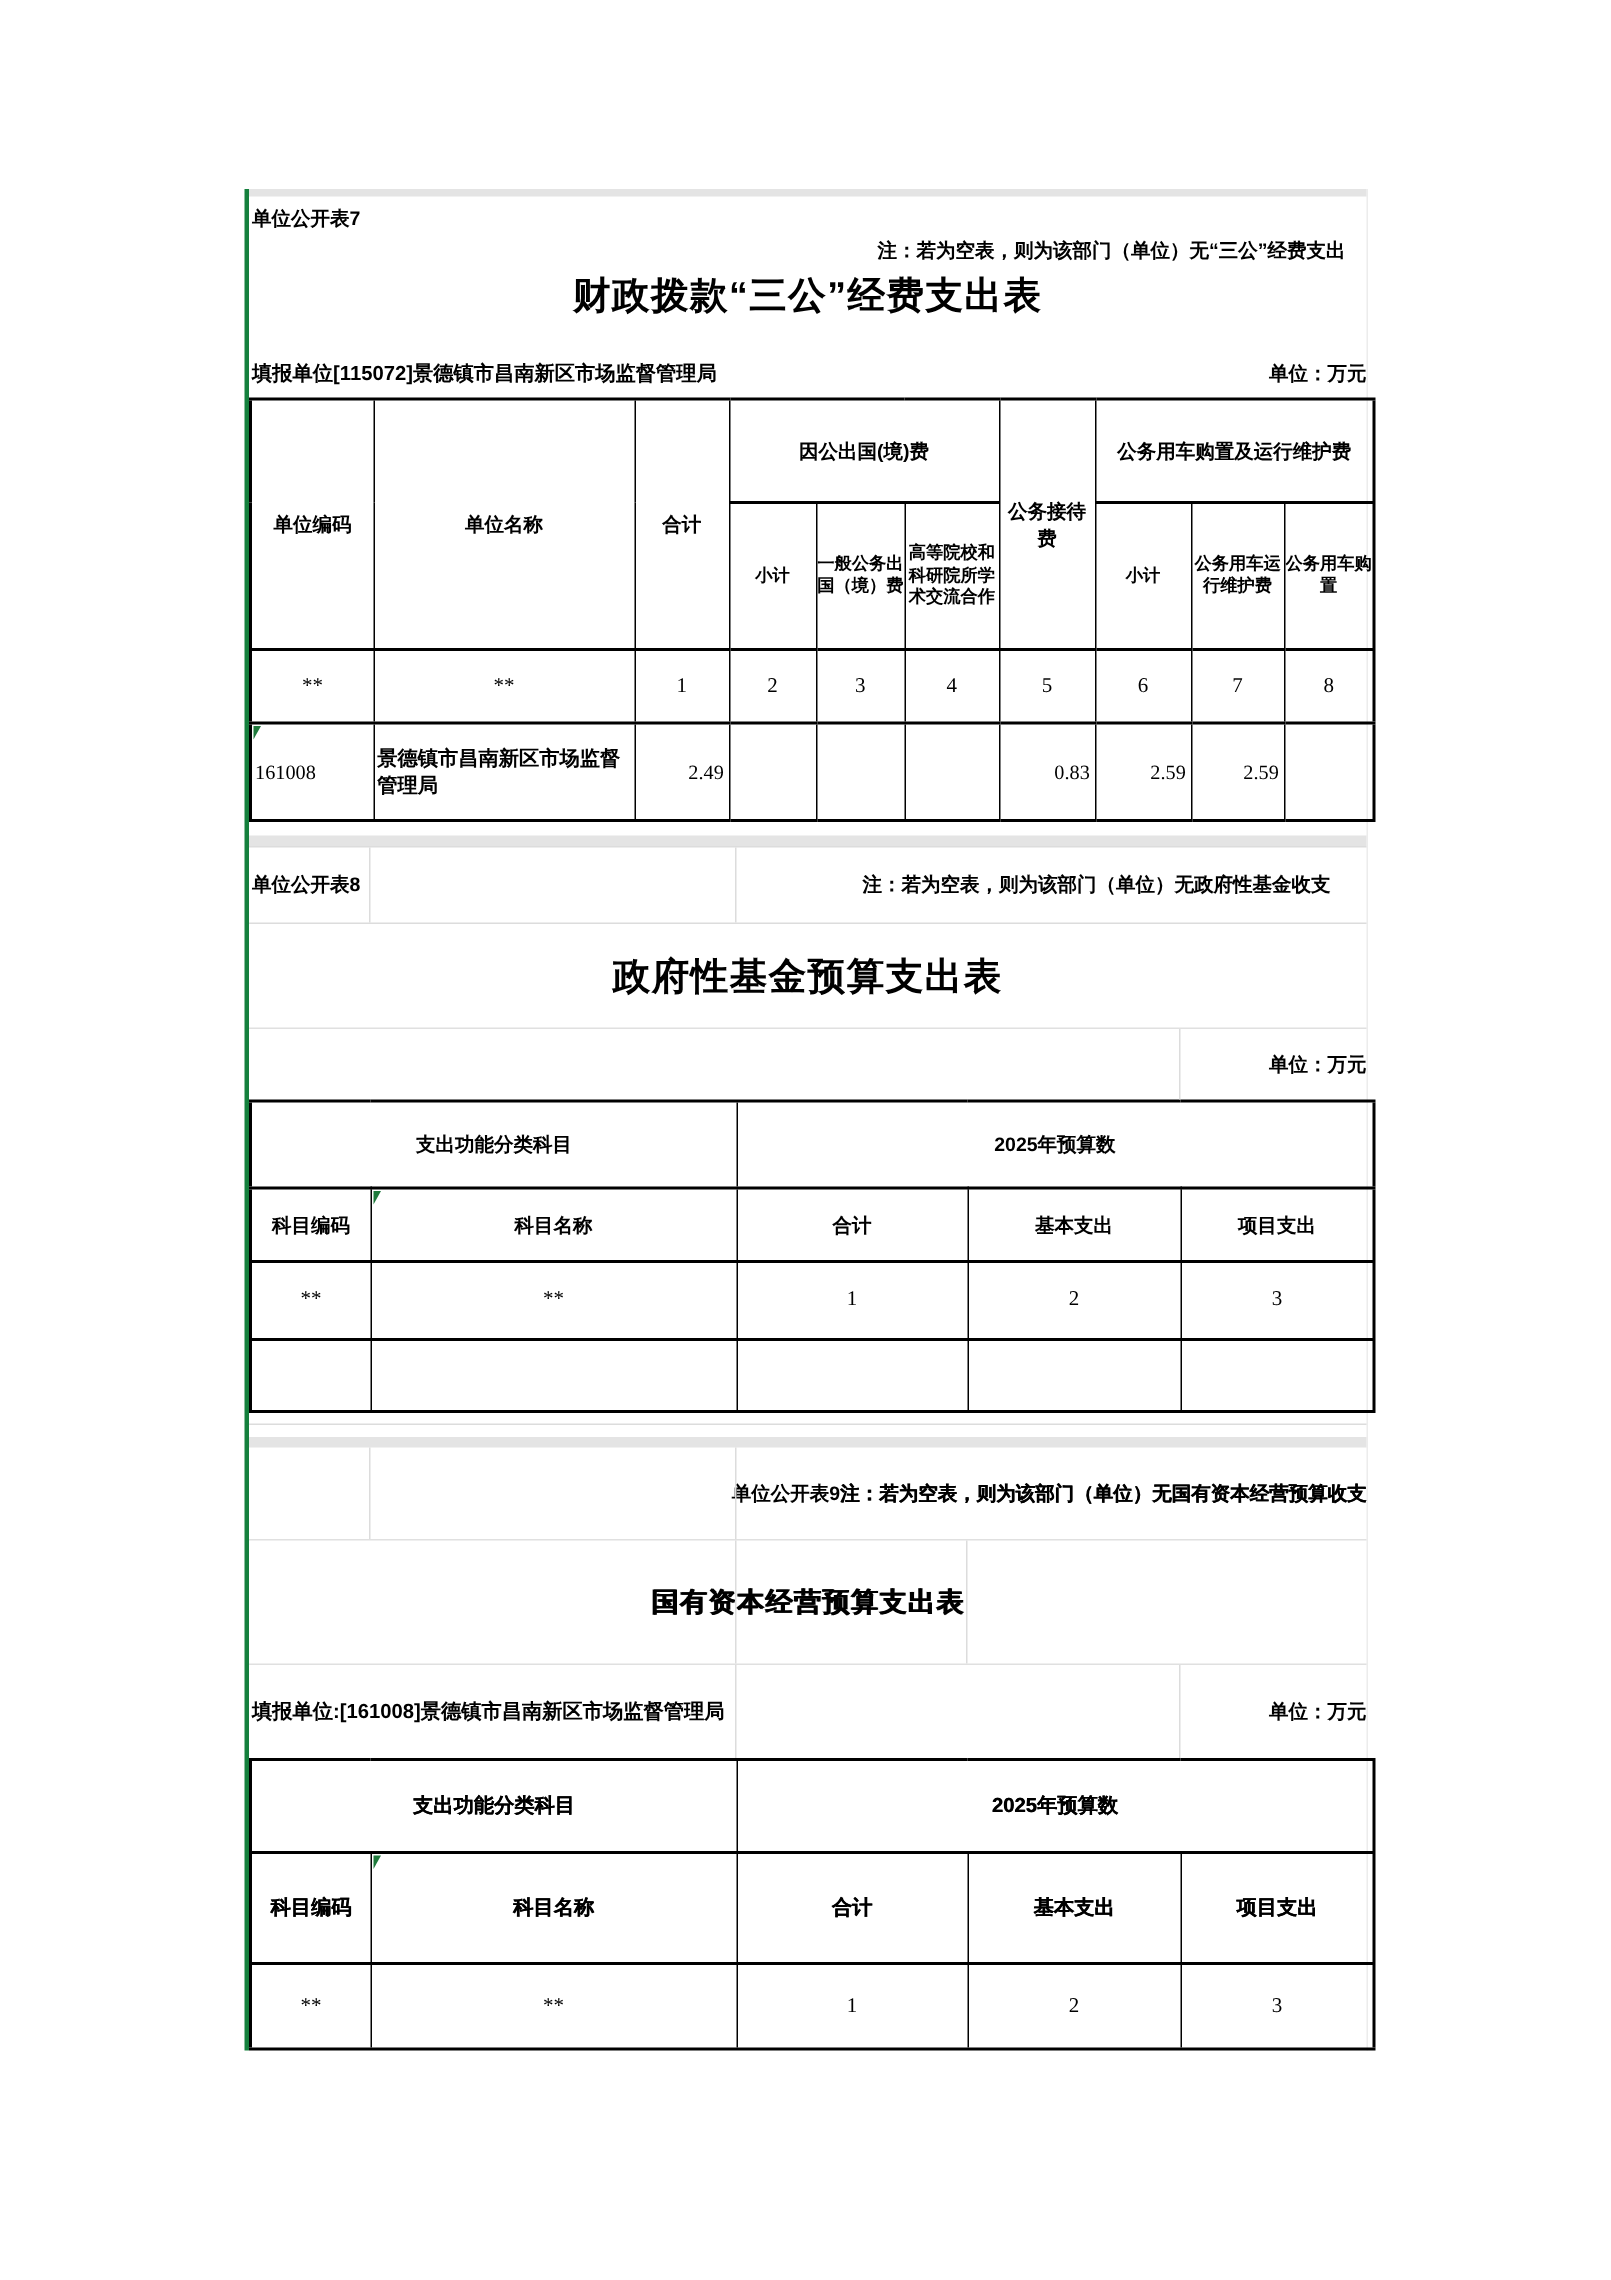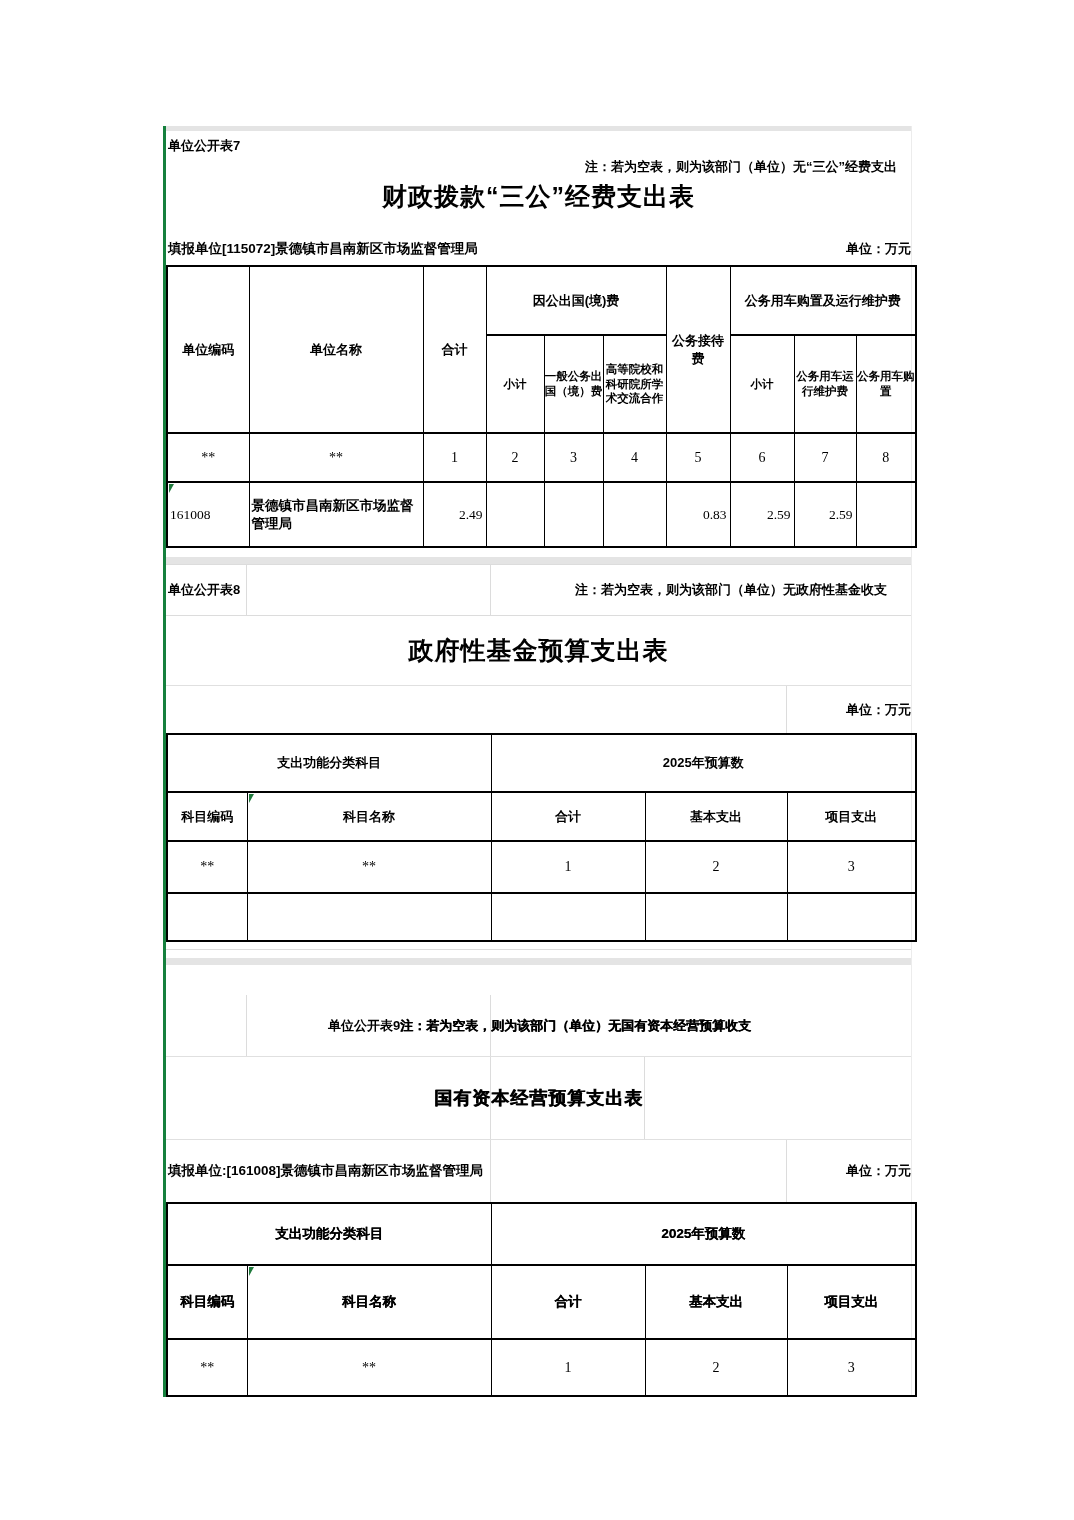--- a/index.html
+++ b/index.html
@@ -30,22 +30,22 @@
   .fill-row { height:33px; display:flex; justify-content:space-between; align-items:center;
               font-size:13.5px; font-weight:700; }
   .fill-row3 { height:62px; }
   .fill-row .left { padding-left:2px; }
   .unit-label { font-size:13px; font-weight:700; }
 
   .unit-row2 { height:47px; display:flex; justify-content:flex-end; align-items:center; }
 
   .row8 { height:52px; display:flex; justify-content:space-between; align-items:center;
           border-top:1px solid #dcdcdc; border-bottom:1px solid #dcdcdc; }
-  .row9 { height:62px; display:flex; justify-content:center; align-items:center;
-          border-bottom:1px solid #e0e0e0;margin-top:30px; }
+  .row9 { height:62px; display:flex; justify-content:flex-end; align-items:center;
+          border-bottom:1px solid #e0e0e0; }
   .row9 .sheet-label { font-weight:800; }
 
   .spacer9  { height:9px; }
   .spacer8a { height:8px; border-bottom:1px solid #dcdcdc; }
   .spacer8b { height:8px; }
 
   .vl { position:absolute; top:0; bottom:0; width:1px; background:#dcdcdc; }
 
   table { border-collapse:collapse; table-layout:fixed; width:749px; border:2px solid #000; }
   td { border:1px solid #000; border-top-width:2px; border-bottom-width:2px;

